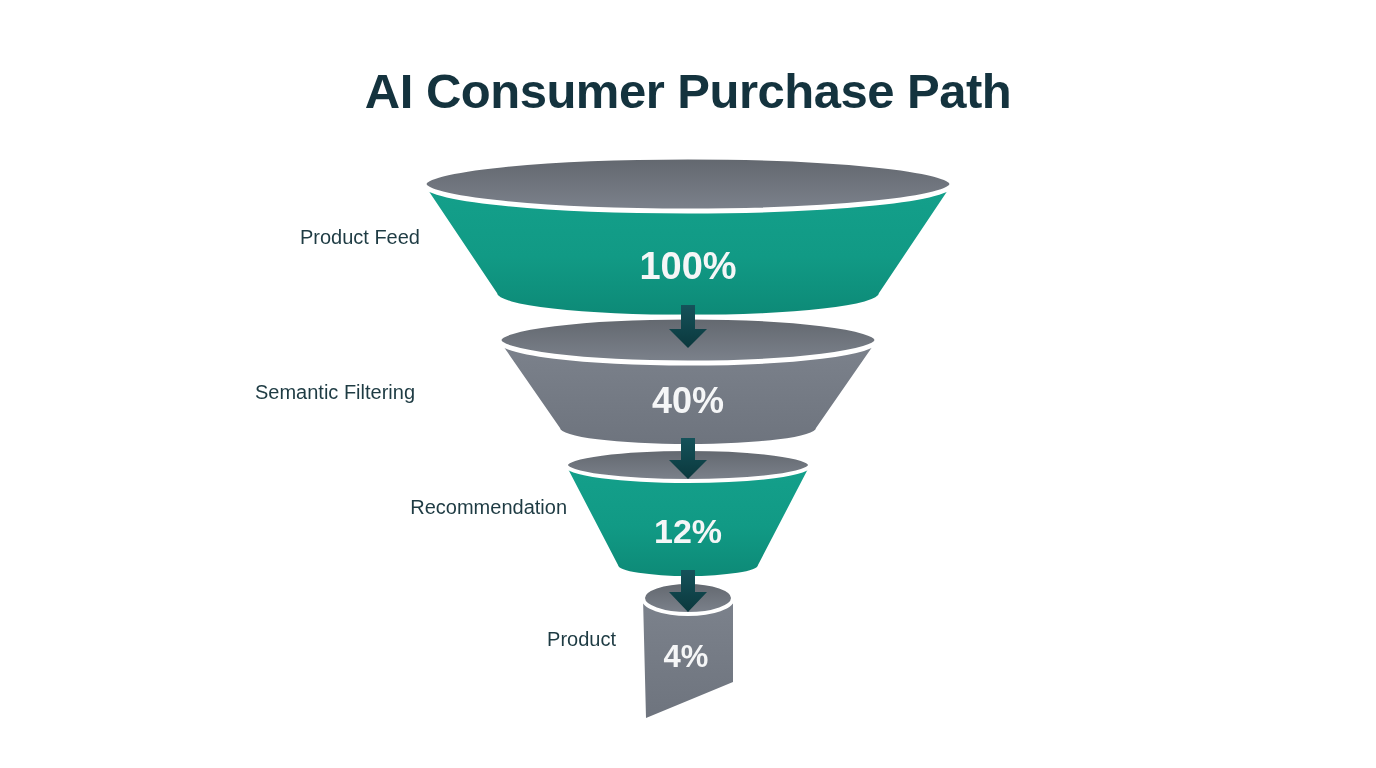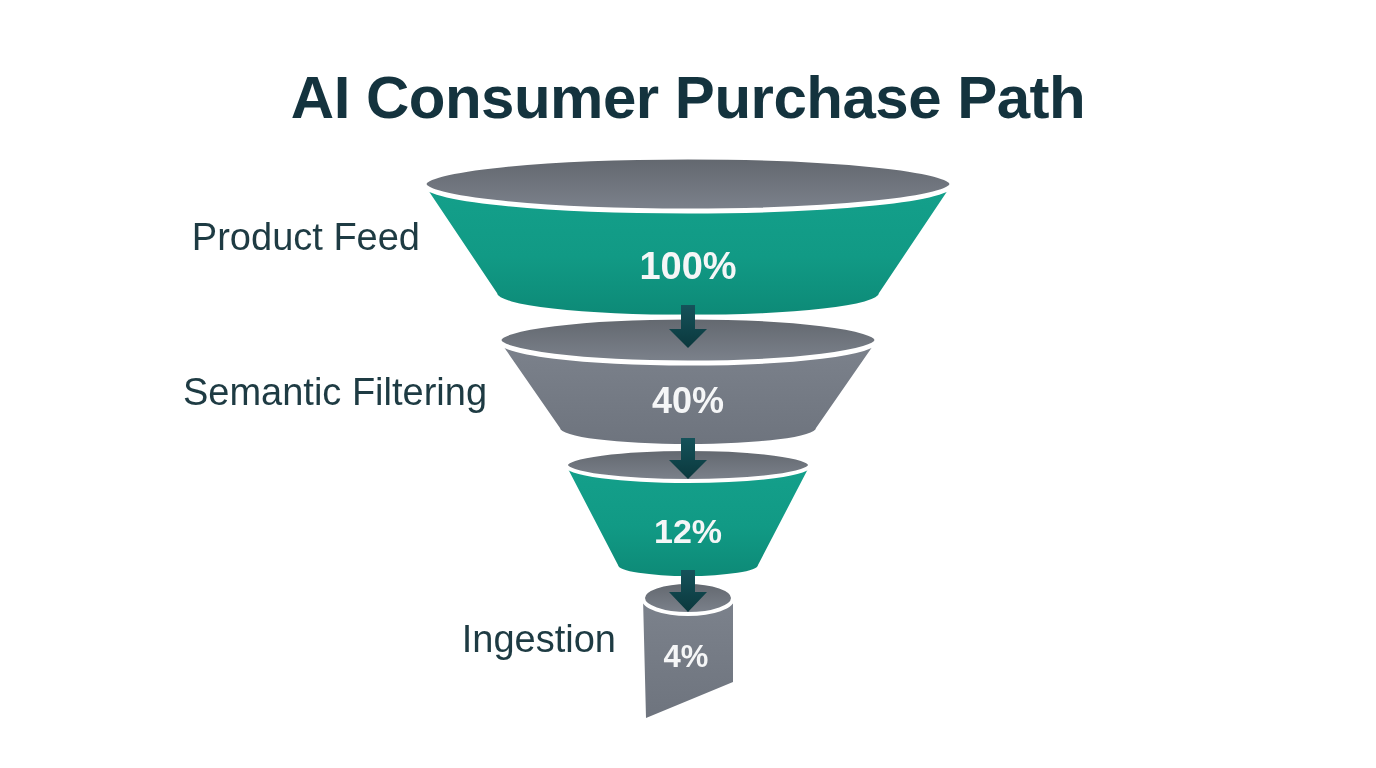--- a/index.html
+++ b/index.html
@@ -11,34 +11,34 @@
     height: 768px;
     background: #ffffff;
     overflow: hidden;
   }
   .chart-title {
     position: absolute;
     top: 63px;
     left: 0;
     width: 100%;
     text-align: center;
-    font-size: 60px;
+    font-size: 49px;
     font-weight: 700;
     letter-spacing: -0.5px;
     color: #14333e;
   }
   .funnel-svg {
     position: absolute;
     top: 0;
     left: 0;
   }
   .stage-label {
     position: absolute;
     text-align: right;
-    font-size: 38px;
+    font-size: 20px;
     line-height: 37px;
     font-weight: 500;
     color: #1e3b43;
   }
   .stage-label span { display: block; }
   .label-1 { top: 219px; right: 956px; width: 320px; }
   .label-2 { top: 374px; right: 871px; width: 340px; text-align: center; }
   .label-3 { top: 489px; right: 809px; width: 340px; }
   .label-4 { top: 621px; right: 760px; width: 300px; }
   .value-text {
@@ -98,18 +98,19 @@
     <text class="value-text" x="686" y="667" font-size="31">4%</text>
   </svg>
 
   <div class="stage-label label-1">
     <span>Product Feed</span>
   </div>
   <div class="stage-label label-2">
     <span>Semantic Filtering</span>
   </div>
   <div class="stage-label label-3">
+    <span>Recommendation</span>
   </div>
   <div class="stage-label label-4">
-    <span>Ingestion</span>
+    <span>Product</span>
   </div>
 
 </div>
 
 </body></html>

